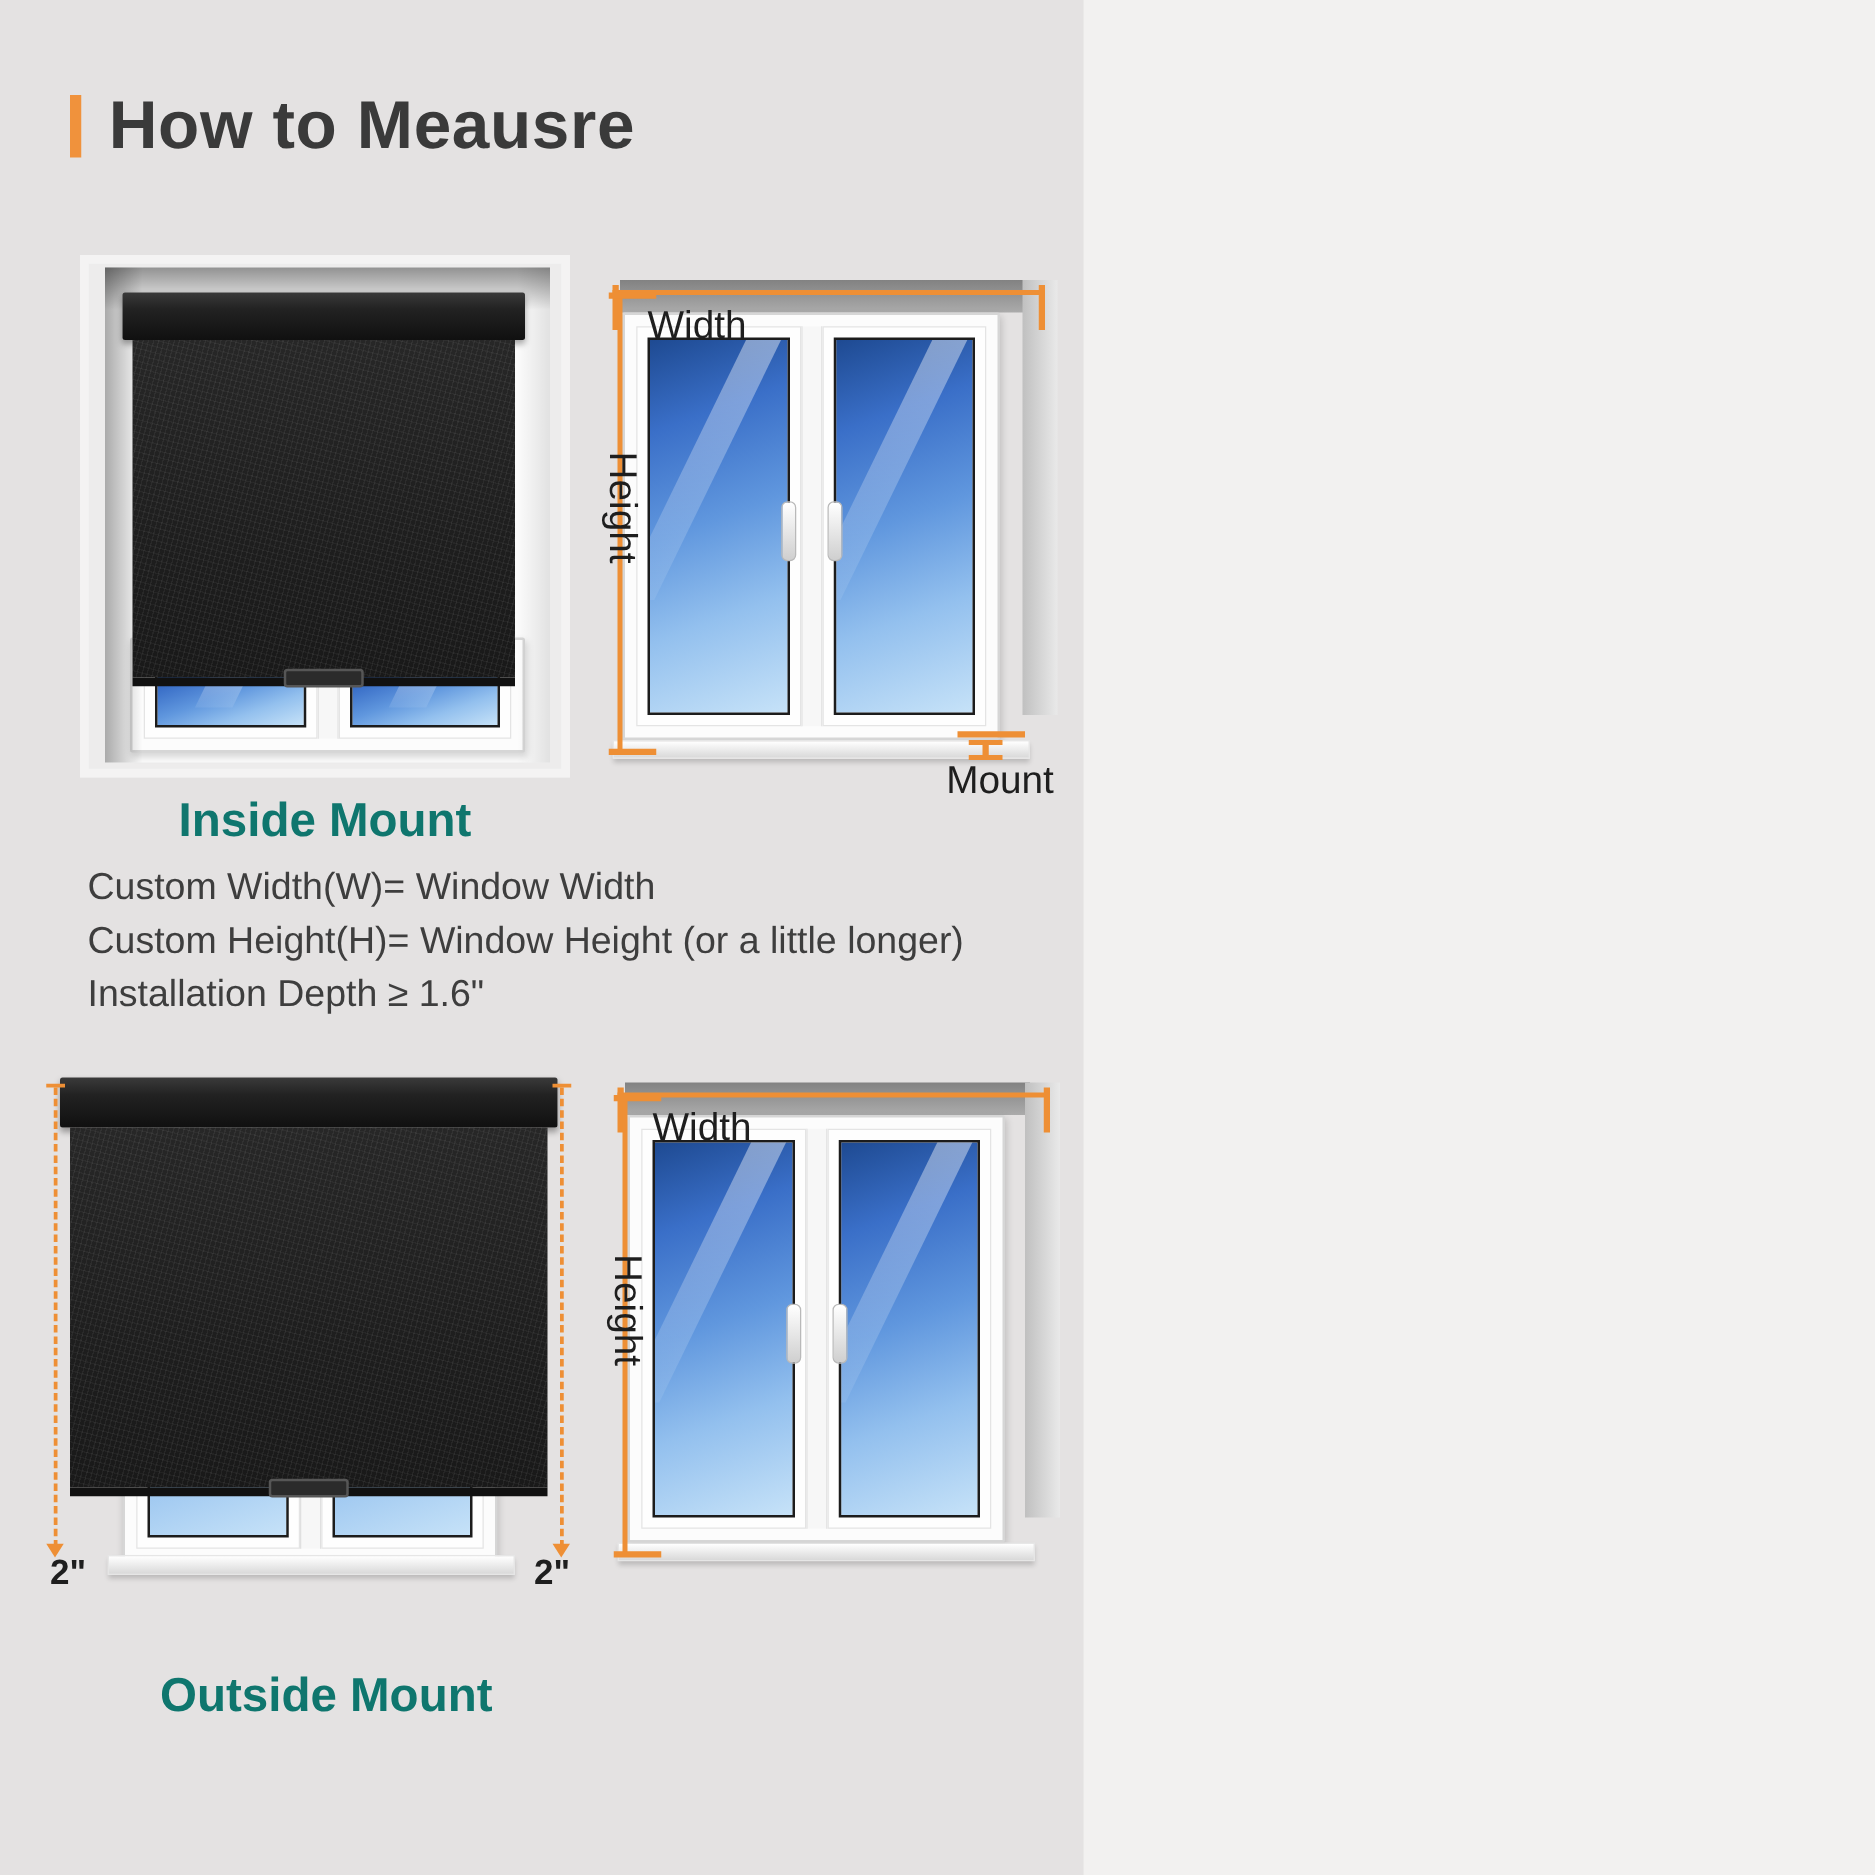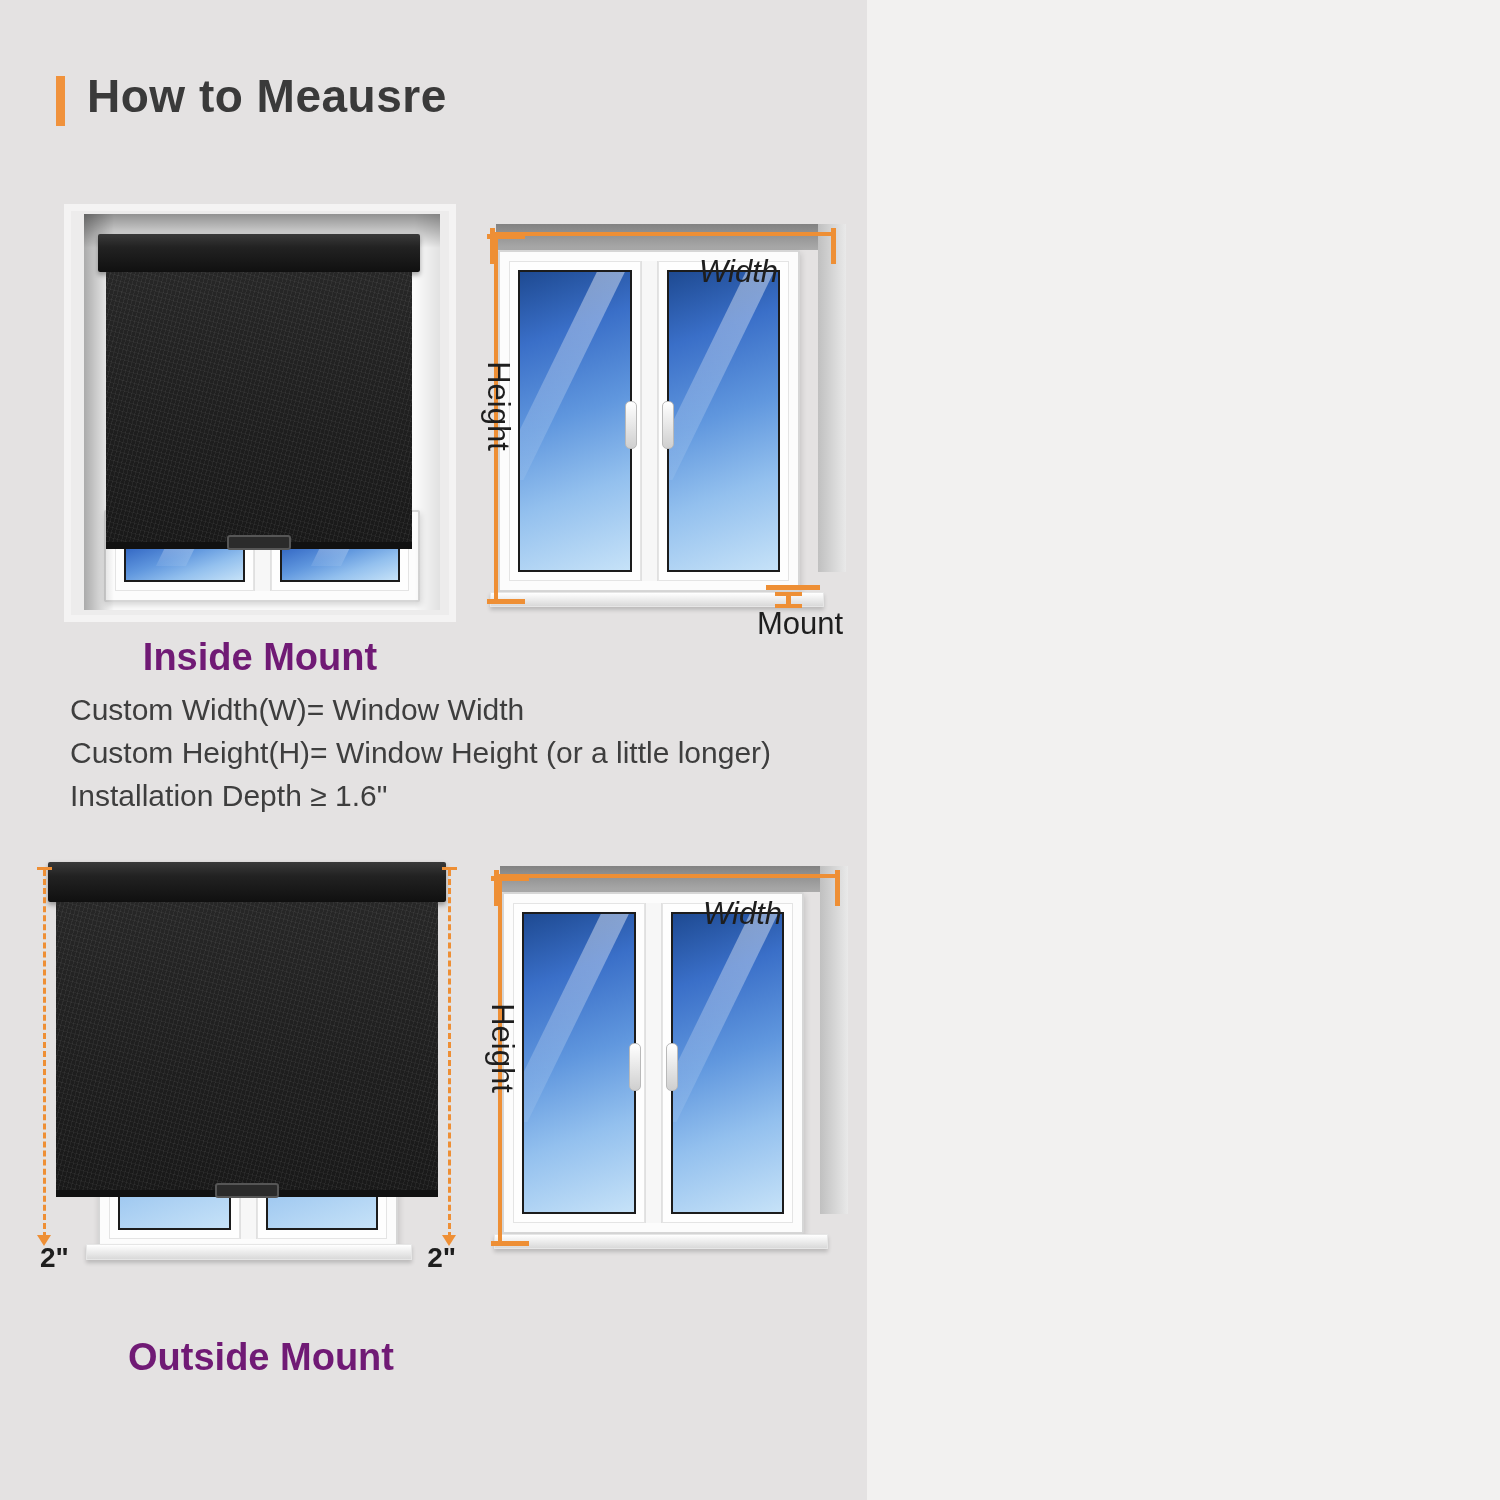--- a/index.html
+++ b/index.html
@@ -4,21 +4,21 @@
 <style>
   html,body{margin:0;padding:0;background:#ffffff;}
   .page{position:relative;width:1500px;height:1500px;overflow:hidden;
         font-family:"Liberation Sans",sans-serif;background:#f2f1f0;}
   .left-panel{position:absolute;left:0;top:0;width:867px;height:1500px;background:#e4e2e2;}
   .right-panel{position:absolute;left:867px;top:0;width:633px;height:1500px;background:#f2f1f0;}
 
   
   .sec-head{position:absolute;display:flex;align-items:flex-start;z-index:20;}
   .accent-bar{width:9px;height:50px;background:#F0923C;margin-right:22px;margin-top:4px;}
-  .sec-head h1{margin:0;font-size:46px;font-weight:700;color:#3a3a3a;line-height:1.05;letter-spacing:.5px;}
+  .sec-head h1{margin:0;font-size:54px;font-weight:700;color:#3a3a3a;line-height:1.05;letter-spacing:.5px;}
   .sec-head-left{left:56px;top:72px;}
 
   
   .win{position:absolute;background:#fcfcfc;border:2px solid #d6d6d6;border-radius:2px;
        box-shadow:1px 3px 6px rgba(0,0,0,.15);display:flex;padding:9px;box-sizing:border-box;z-index:1;}
   .sash{flex:1;position:relative;background:#fefefe;border:1px solid #e4e4e4;}
   .mullion{width:15px;background:#f7f7f7;border-left:1px solid #e0e0e0;border-right:1px solid #e0e0e0;}
   .glass{position:absolute;inset:8px;border:2px solid #1c1c1c;overflow:hidden;
          background:linear-gradient(160deg,#1e4a92 0%,#3a6fc8 22%,#6097de 48%,#93c0ee 72%,#c6e2f8 100%);}
   .glass::after{content:"";position:absolute;top:-15%;left:34%;width:26%;height:85%;
@@ -67,21 +67,21 @@
   
   .h-measure{position:absolute;height:4px;background:#EE8F35;z-index:5;}
   .h-measure::before,.h-measure::after{content:"";position:absolute;width:5px;height:36px;background:#EE8F35;top:-4px;}
   .h-measure::before{left:0;} .h-measure::after{right:0;}
   .v-measure{position:absolute;width:4px;background:#EE8F35;z-index:5;}
   .v-measure::before,.v-measure::after{content:"";position:absolute;width:38px;height:5px;background:#EE8F35;left:-7px;}
   .v-measure::before{top:-4px;} .v-measure::after{bottom:-4px;}
   .s-width-arrow{left:22px;top:26px;width:346px;}
   .s-height-arrow{left:26px;top:32px;height:362px;}
   .m-label{position:absolute;font-size:31px;color:#1e1e1e;z-index:6;}
-  .s-width-label{left:50px;width:260px;top:48px;text-align:right;font-style:italic;}
+  .s-width-label{left:50px;width:260px;top:36px;text-align:left;}
   .s-height-label{left:-26px;top:182px;width:112px;text-align:center;transform:rotate(90deg);}
   .depth-bar{position:absolute;left:298px;top:379px;width:54px;height:5px;background:#EE8F35;z-index:6;}
   .depth-ibeam{position:absolute;left:318px;top:386px;width:5px;height:16px;background:#EE8F35;z-index:6;}
   .depth-ibeam::before,.depth-ibeam::after{content:"";position:absolute;width:27px;height:4px;background:#EE8F35;left:-11px;}
   .depth-ibeam::before{top:0;} .depth-ibeam::after{bottom:0;}
   .s-depth-label{left:276px;top:400px;width:112px;text-align:center;}
 
   
   .s3{position:absolute;left:38px;top:840px;width:420px;height:436px;}
   .s3-win{left:60px;top:62px;width:300px;height:348px;}
@@ -91,21 +91,21 @@
   .dash-line{position:absolute;width:0;border-left:3px dashed #EE8F35;z-index:8;}
   .dash-line::before{content:"";position:absolute;top:-3px;left:-9px;width:15px;height:3px;background:#EE8F35;}
   .dash-line::after{content:"";position:absolute;bottom:-15px;left:-9px;
       border:7px solid transparent;border-top:11px solid #EE8F35;}
   .dash-l{left:5px;top:30px;height:368px;}
   .dash-r{right:7px;top:30px;height:368px;}
   .gap-label{position:absolute;top:402px;font-size:28px;font-weight:700;color:#1e1e1e;z-index:9;}
   .gap-l{left:2px;} .gap-r{right:2px;}
 
   
-  .mount-title{position:absolute;margin:0;font-size:38px;font-weight:700;color:#701a75;text-align:center;}
+  .mount-title{position:absolute;margin:0;font-size:38px;font-weight:700;color:#0f766e;text-align:center;}
   .t-inside{left:64px;top:636px;width:392px;}
   .t-outside{left:55px;top:1336px;width:412px;}
   .mount-lines{position:absolute;font-size:30px;color:#3e3e3e;line-height:43px;}
   .mount-lines p{margin:0;white-space:pre;}
   .l-inside{left:70px;top:688px;}
   .l-outside{left:70px;top:1346px;}
 </style>
 </head>
 <body>
 

